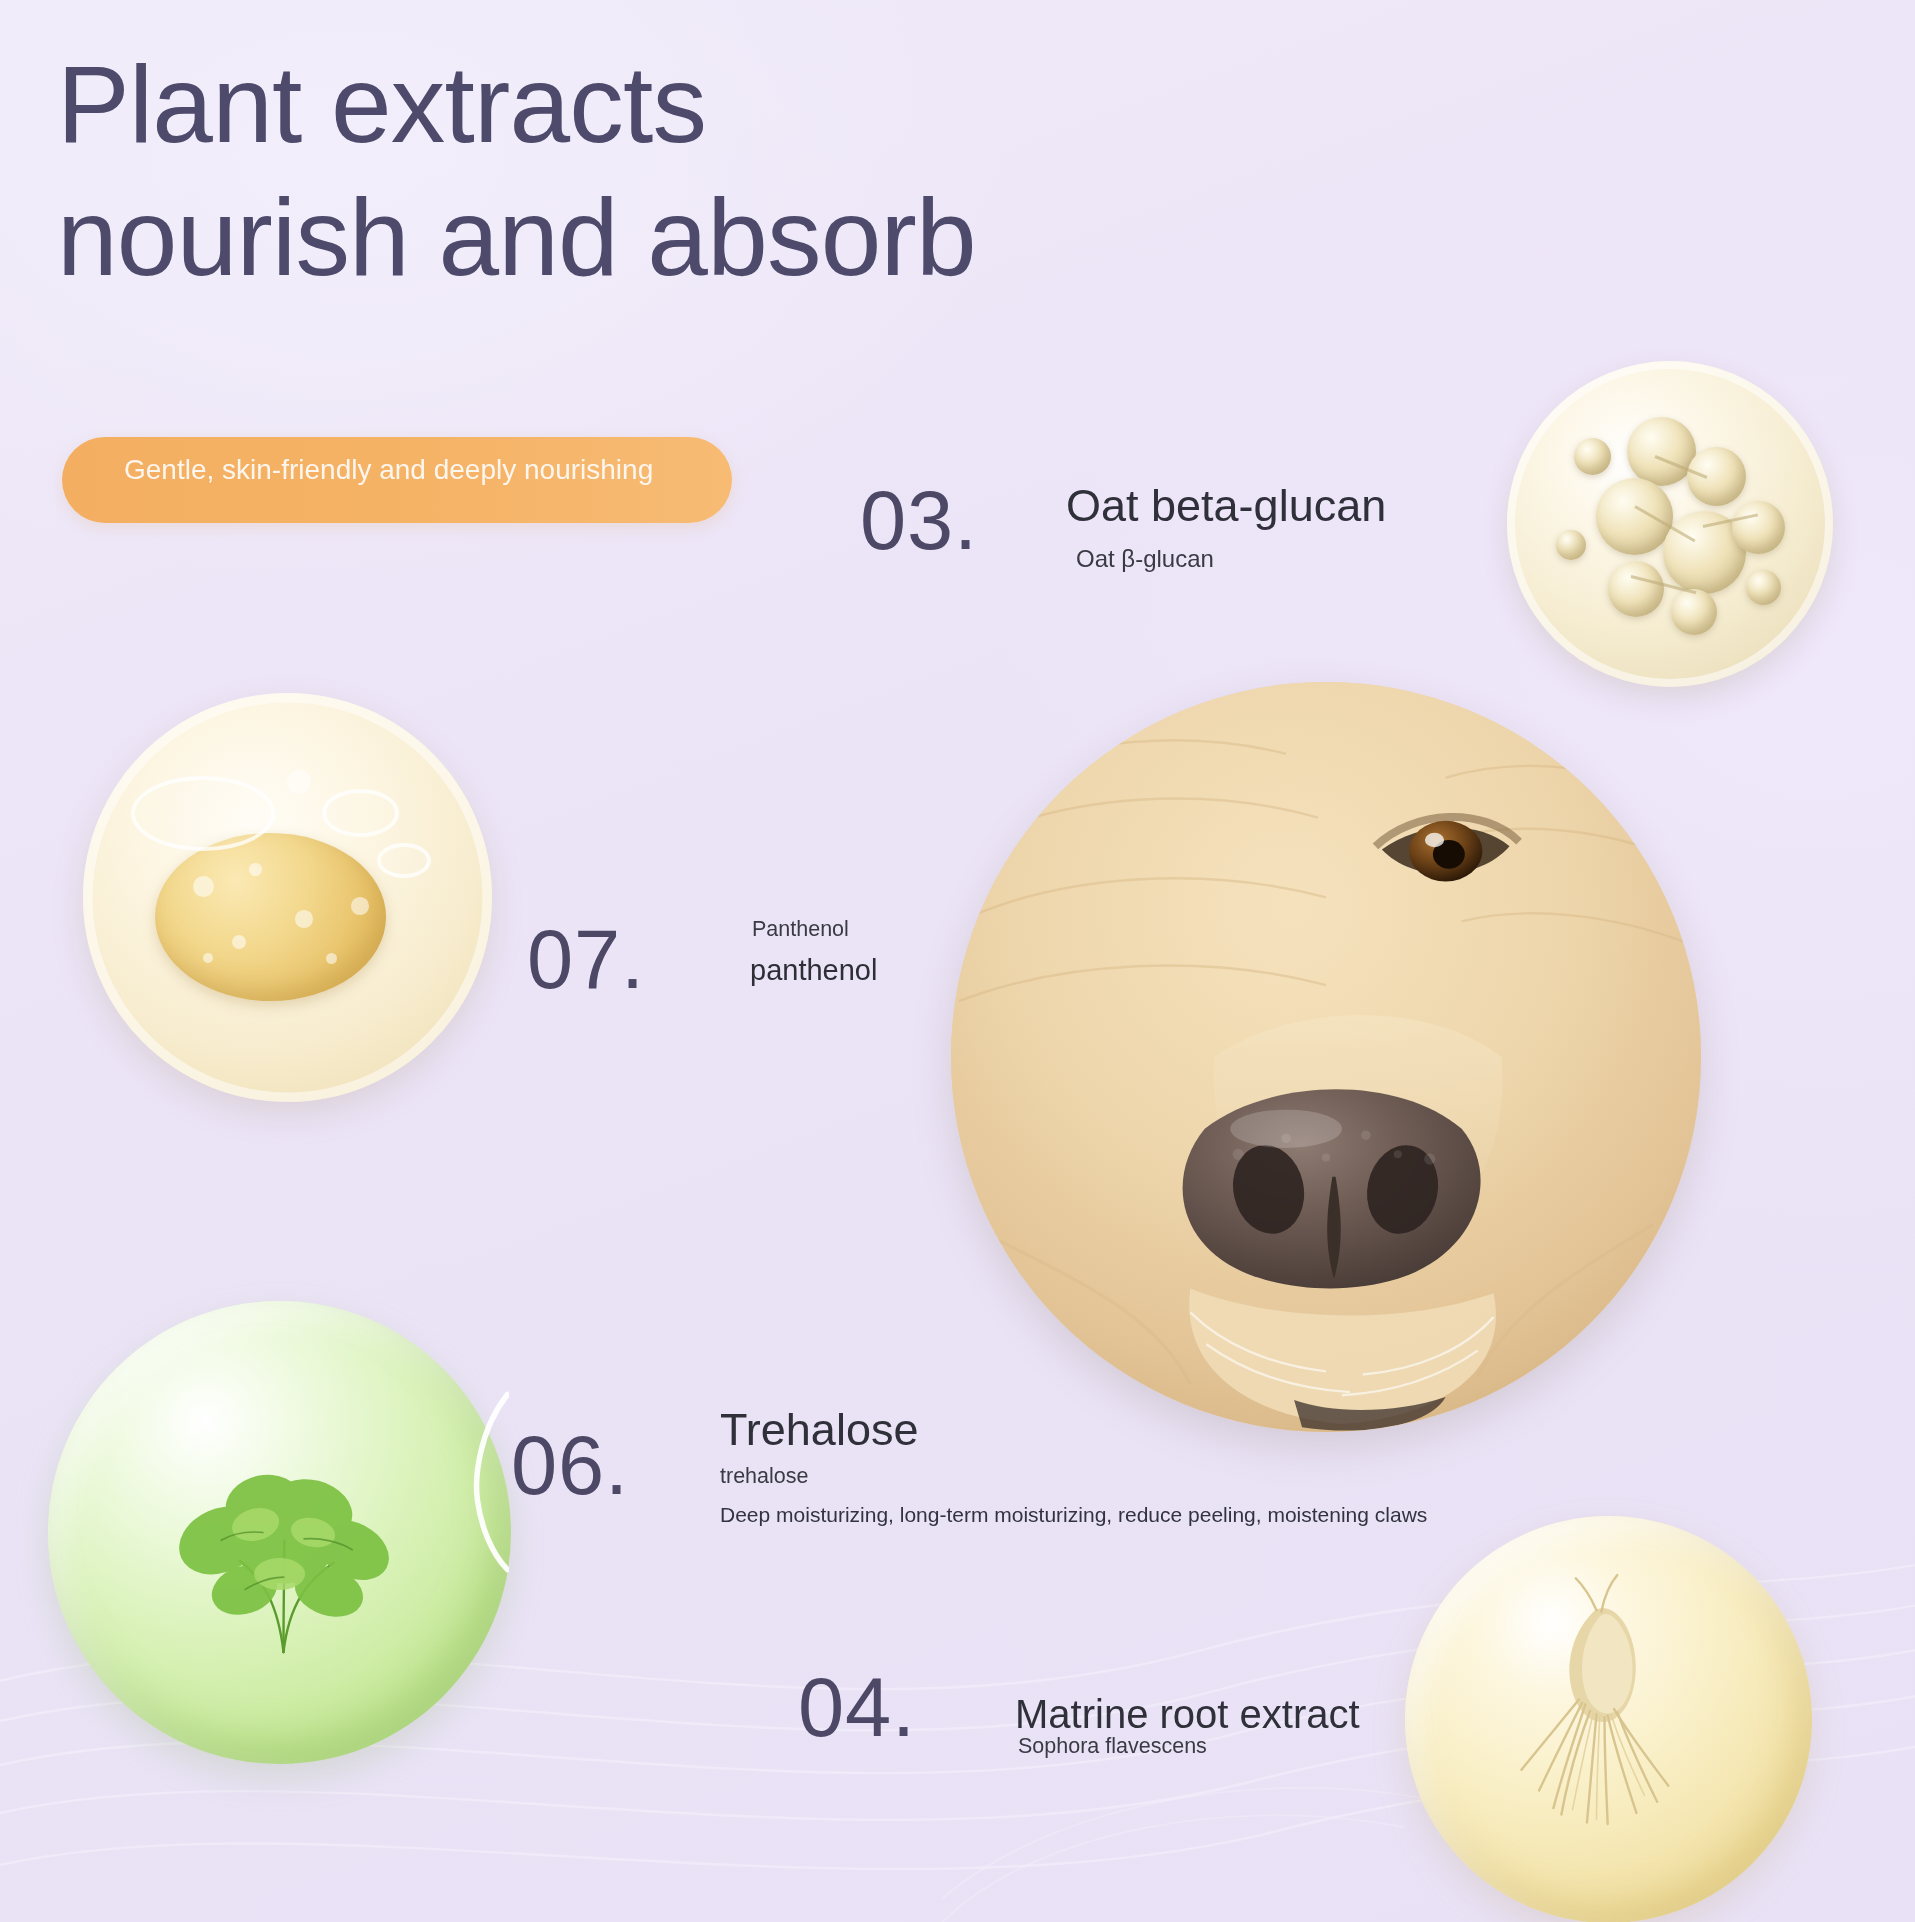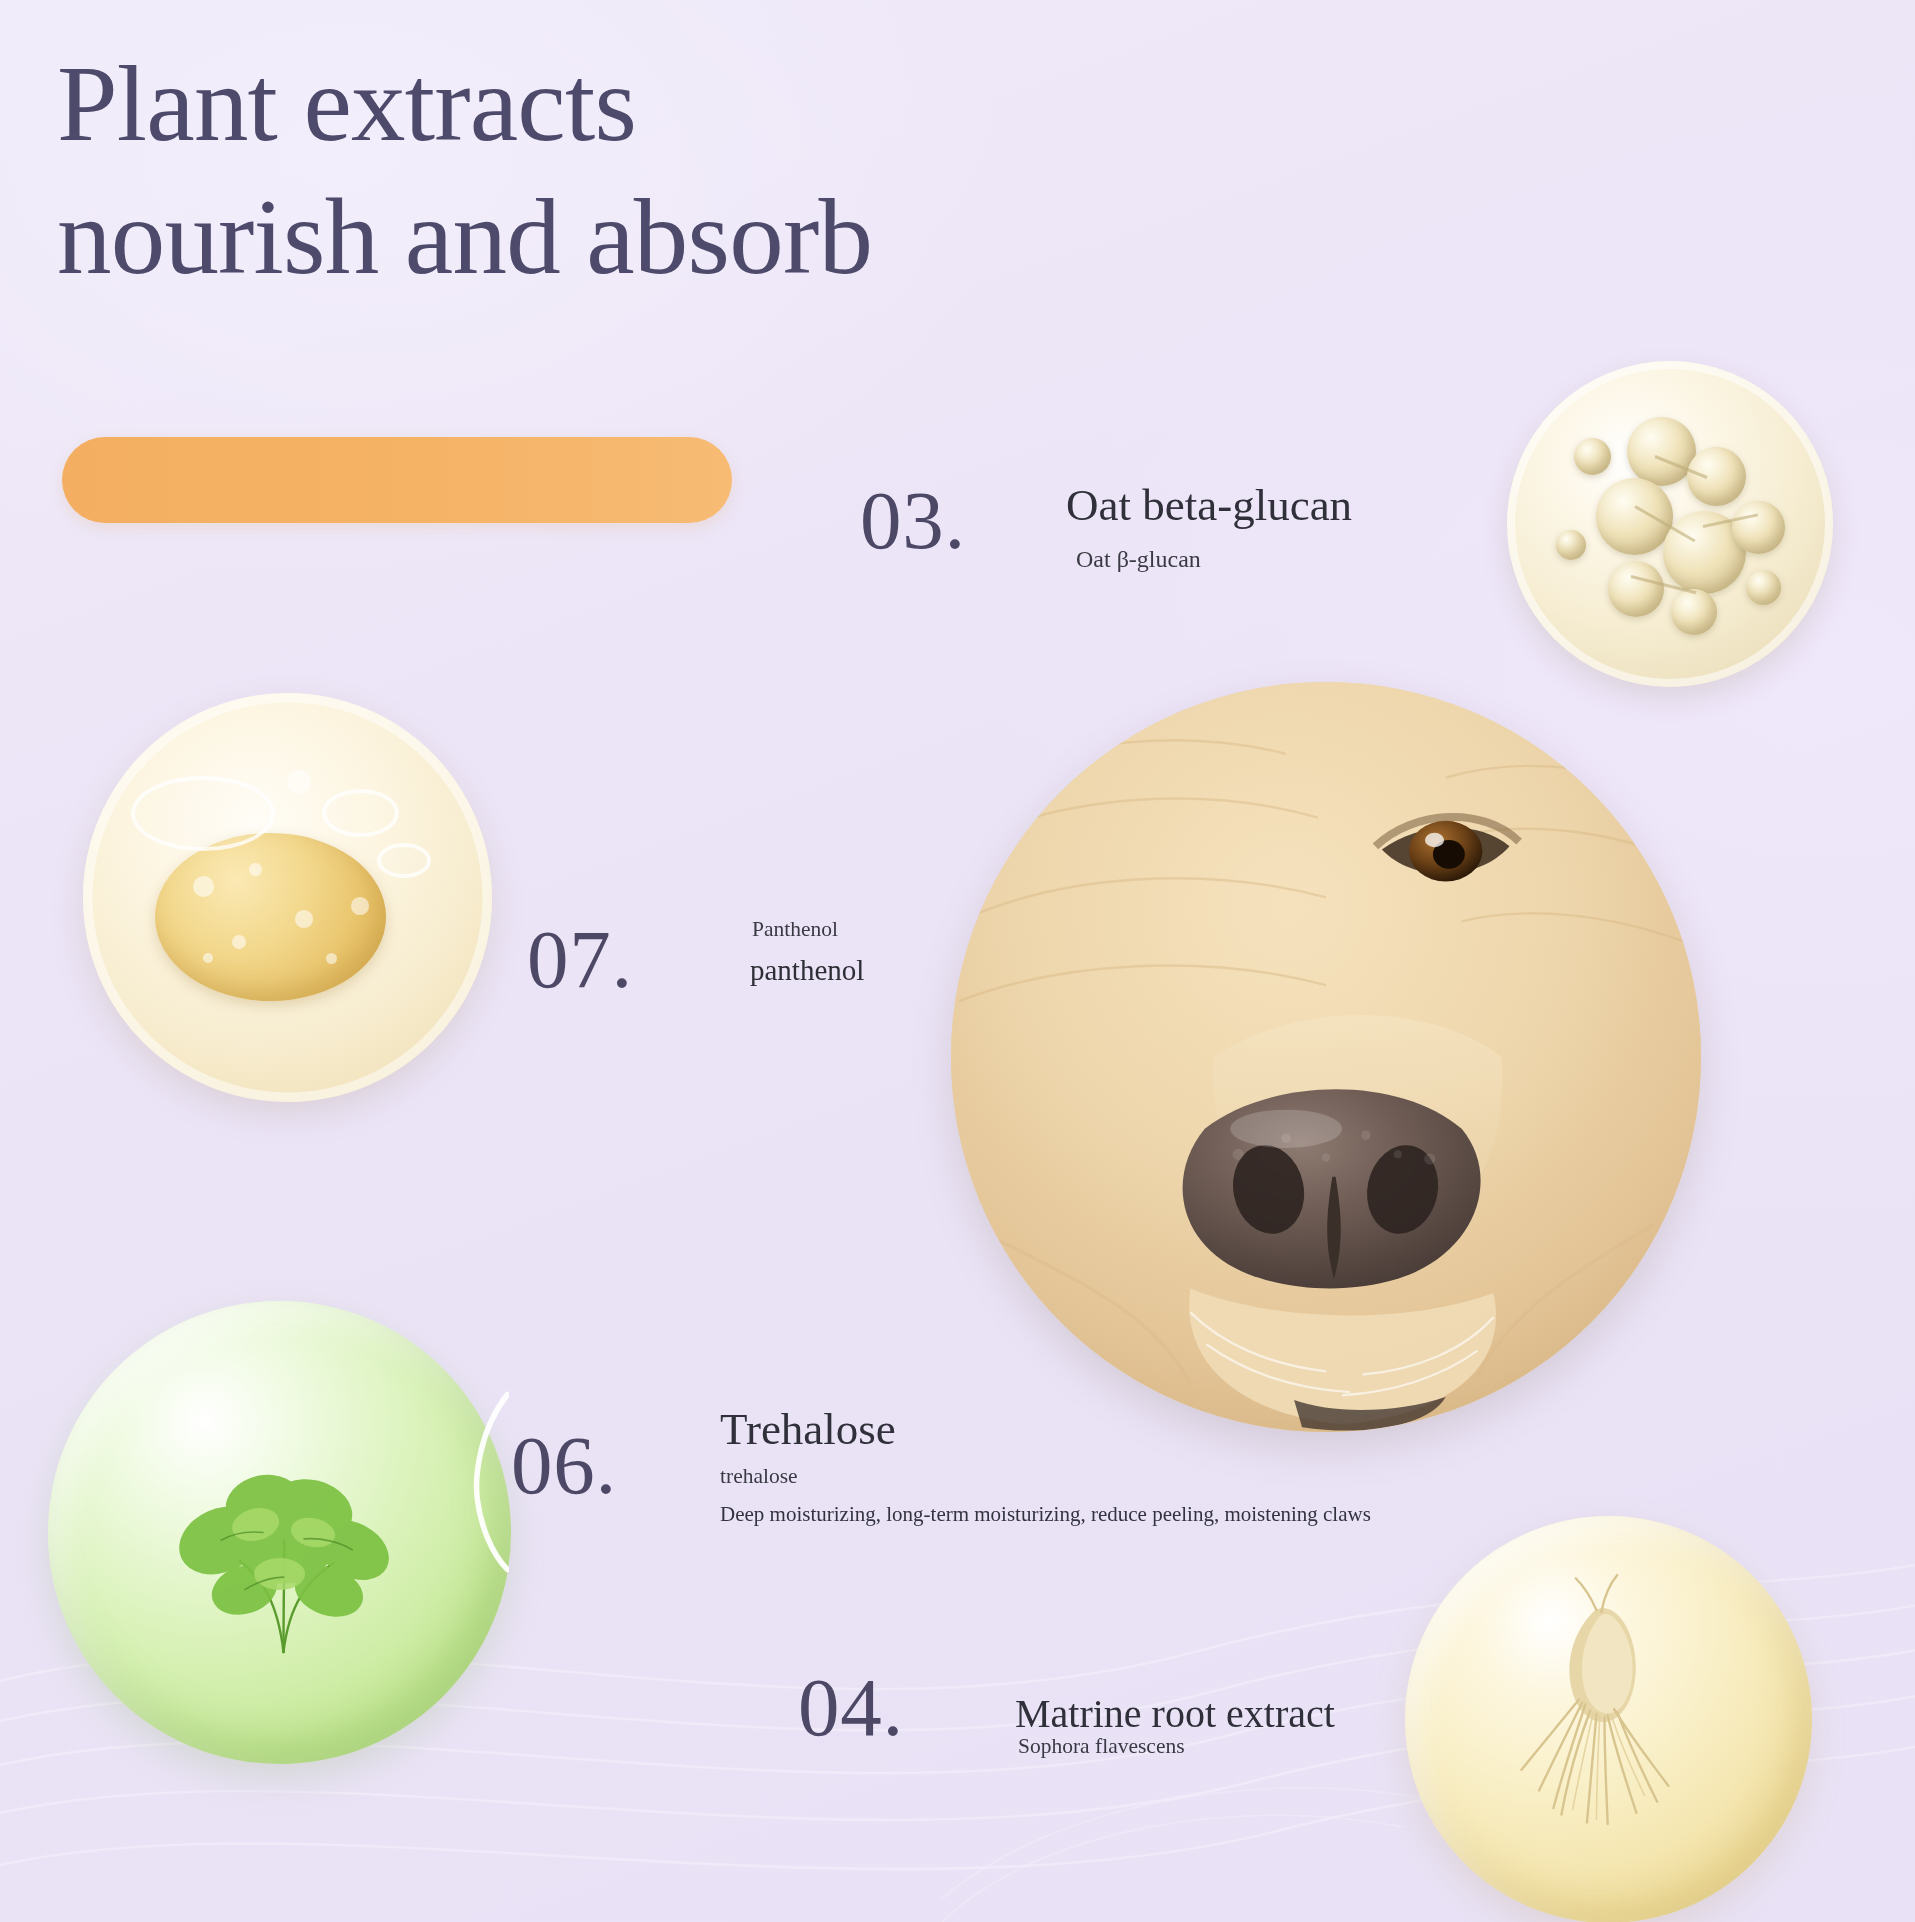--- a/index.html
+++ b/index.html
@@ -12,21 +12,20 @@
   }
   .poster {
     position: relative;
     width: 1915px;
     height: 1923px;
     overflow: hidden;
     background:
       radial-gradient(ellipse 1117px 718px at 18% 8%, #f3eefb 0%, rgba(243,238,251,0) 60%),
       radial-gradient(ellipse 1277px 958px at 95% 35%, #efe7fa 0%, rgba(239,231,250,0) 65%),
       linear-gradient(160deg, #efeaf9 0%, #ece5f7 35%, #eae3f6 60%, #e9e2f6 100%);
-    font-family: Liberation Serif, serif;
   }
   
   .swirls {
     position: absolute;
     left: 0; bottom: 0;
     width: 100%; height: 607px;
     opacity: .55;
     pointer-events: none;
   }
   .title {
@@ -240,20 +239,21 @@
     <g fill="none" stroke="#ffffff" stroke-opacity="0.35" stroke-width="2">
       <path d="M1180 760 C 1300 640, 1560 600, 1760 640"></path>
       <path d="M1180 730 C 1320 610, 1580 565, 1790 605"></path>
     </g>
   </svg>
 
   <div class="title">Plant extracts
 nourish and absorb</div>
 
   <div class="pill"></div>
+  <div class="pill-text">Gentle, skin-friendly and deeply nourishing</div>
 
   <div class="circle dish-oat">
     <div class="mol" style="left:120px;top:56px;width:69px;height:69px;"></div>
     <div class="mol" style="left:180px;top:86px;width:59px;height:59px;"></div>
     <div class="mol" style="left:89px;top:117px;width:77px;height:77px;"></div>
     <div class="mol" style="left:156px;top:150px;width:83px;height:83px;"></div>
     <div class="mol" style="left:225px;top:140px;width:53px;height:53px;"></div>
     <div class="mol" style="left:101px;top:200px;width:56px;height:56px;"></div>
     <div class="mol" style="left:164px;top:228px;width:46px;height:46px;"></div>
     <div class="mol" style="left:67px;top:77px;width:37px;height:37px;"></div>

